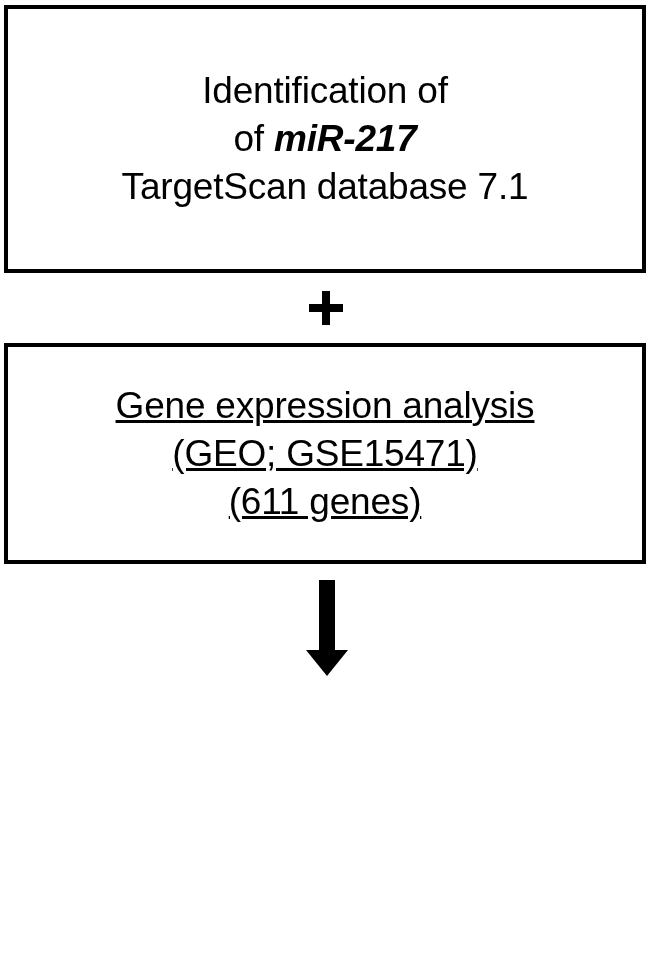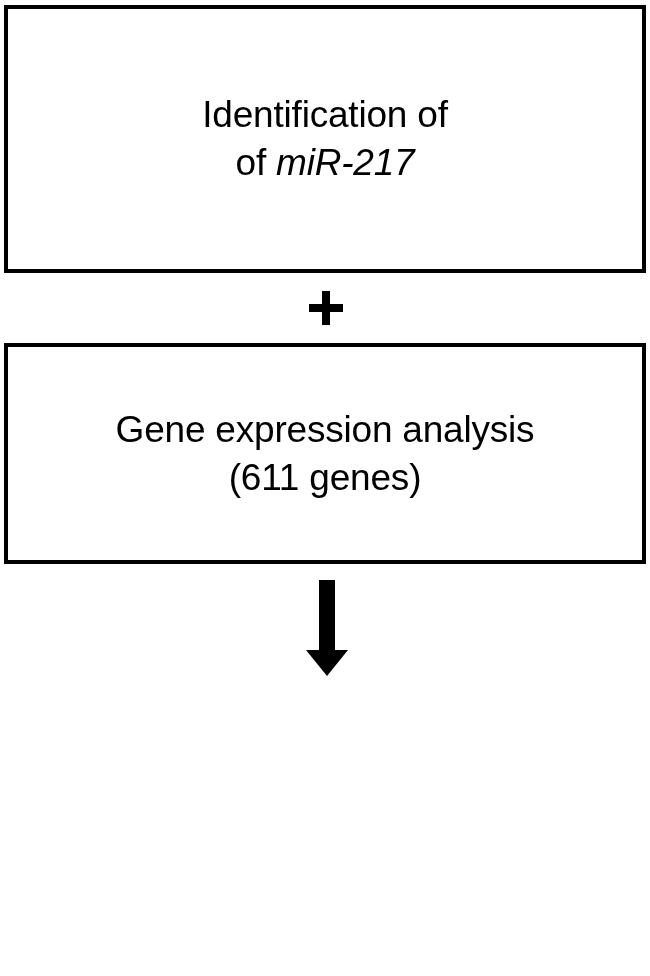--- a/index.html
+++ b/index.html
@@ -39,35 +39,36 @@
     text-align: center;
     font-size: 37px;
     line-height: 48px;
     letter-spacing: -0.2px;
     white-space: nowrap;
     font-weight: 400;
   }
   .flow-line em,
   .flow-line .ital {
     font-style: italic;
-    font-weight: 400;
+    font-weight: 700;
   }
 
   
   #box-targetscan {
     left: 4px;
     top: 5px;
     width: 642px;
     height: 268px;
   }
   #box-expression {
     left: 4px;
     top: 343px;
     width: 642px;
     height: 221px;
+    text-decoration: underline;
   }
   #box-candidates {
     left: 4px;
     top: 694px;
     width: 642px;
     height: 273px;
   }
 
   
   #plus-connector {
@@ -121,28 +122,30 @@
   }
 </style>
 </head>
 <body>
 
 <div id="figure">
 
   <div class="flow-box" id="box-targetscan">
     <span class="flow-line">Identification of</span>
     <span class="flow-line"><span>of </span><span class="ital">miR-217</span></span>
+    <span class="flow-line">TargetScan database 7.1</span>
   </div>
 
   <div id="plus-connector">
     <span class="plus-glyph"></span>
   </div>
 
   <div class="flow-box" id="box-expression">
     <span class="flow-line">Gene expression analysis</span>
+    <span class="flow-line">(GEO; GSE15471)</span>
     <span class="flow-line">(611 genes)</span>
   </div>
 
   <div id="arrow-connector">
     <svg viewBox="0 0 48 100" xmlns="http://www.w3.org/2000/svg">
       <polygon points="16,2 32,2 32,72 45,72 24,98 3,72 16,72" fill="#000000"></polygon>
     </svg>
   </div>
 
 

